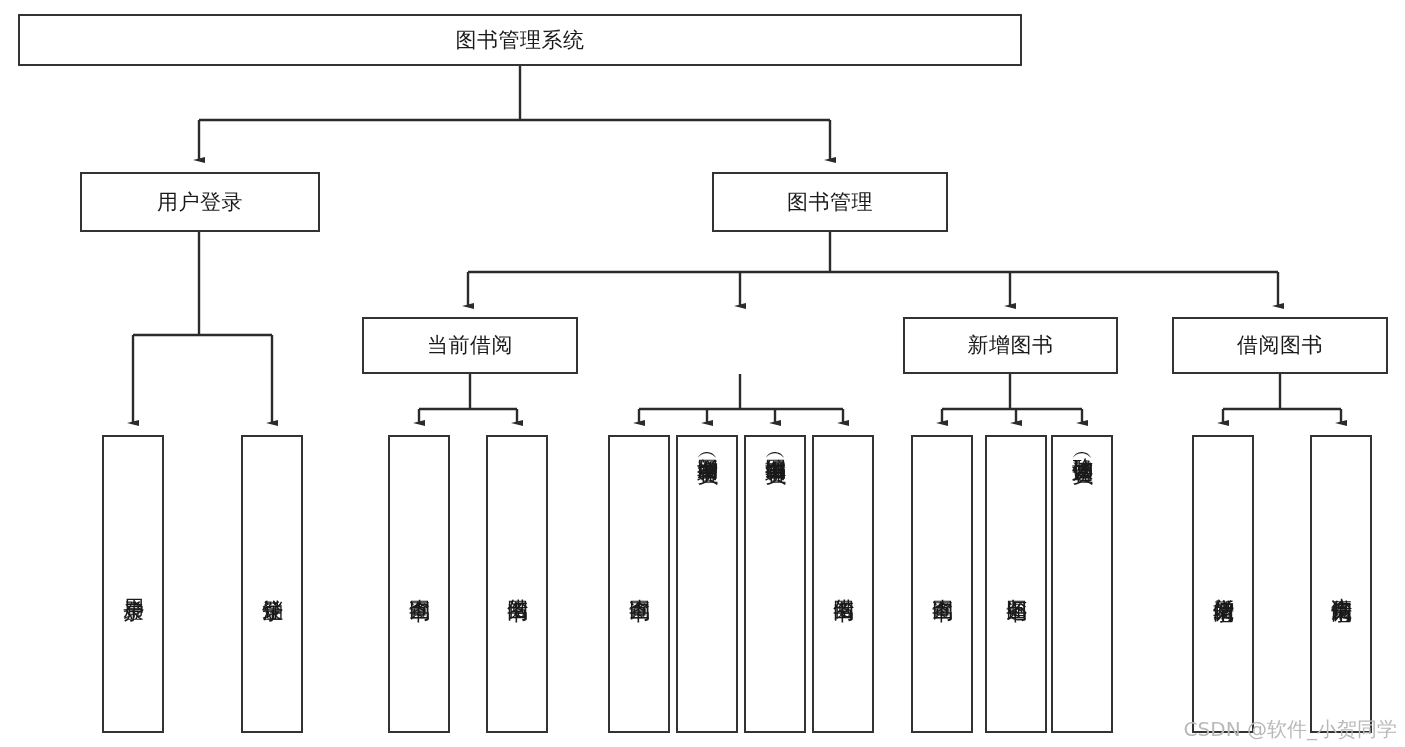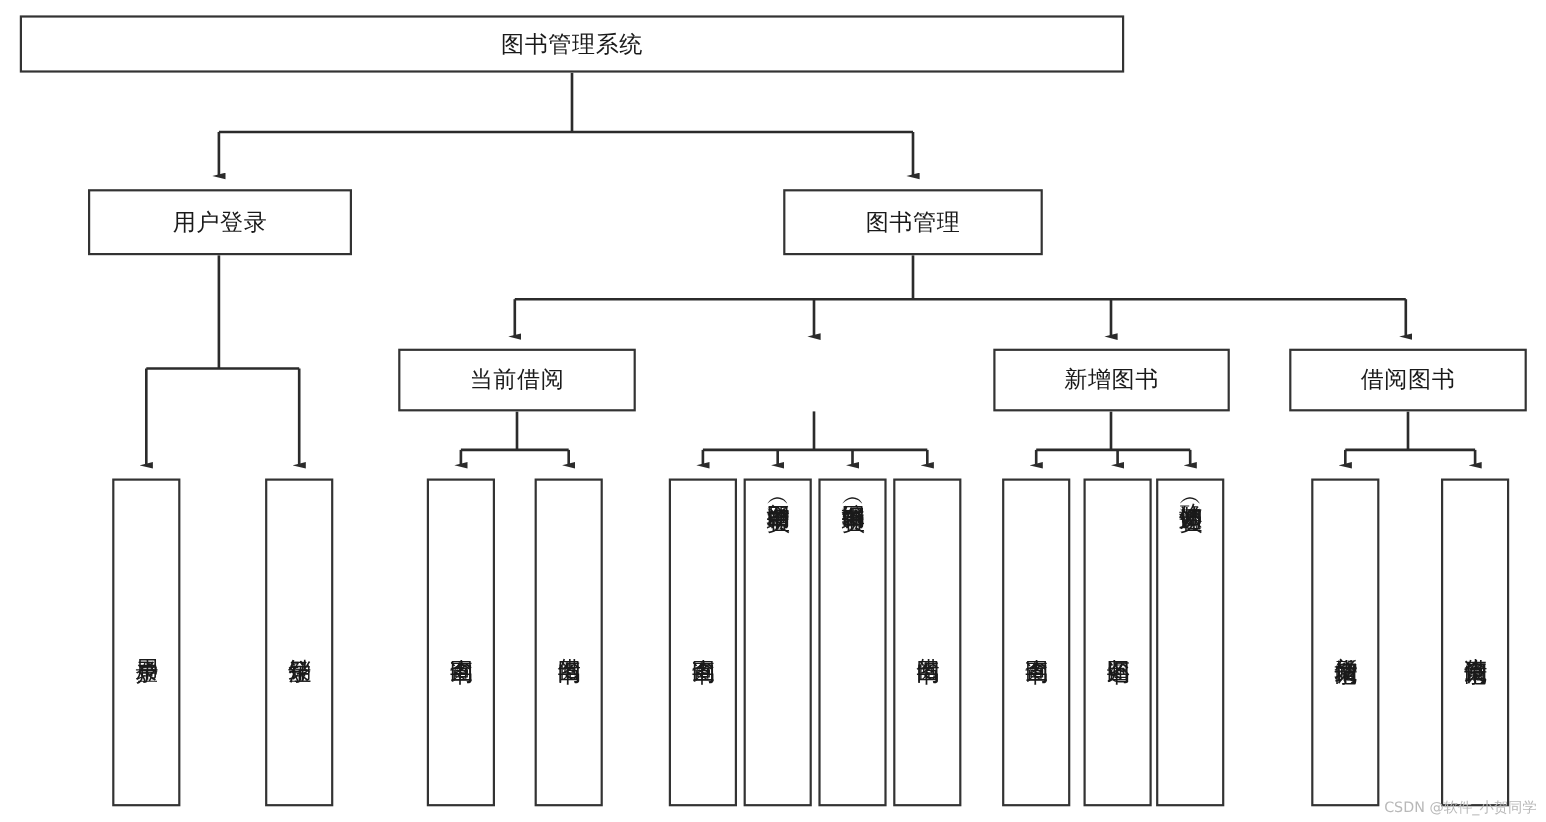--- a/index.html
+++ b/index.html
@@ -60,21 +60,21 @@
     white-space: nowrap;
   }
   .node.vertical.tall-centered {
     align-items: center;
     padding-top: 0;
   }
   .watermark {
     position: absolute;
     right: 8px;
     bottom: 4px;
-    font-size: 13px;
+    font-size: 20px;
     color: #b9b9b9;
     white-space: nowrap;
     z-index: 5;
     font-family: "DejaVu Sans", "Liberation Sans", sans-serif;
   }
 </style>
 </head>
 <body>
 
 <div id="diagram-root">

